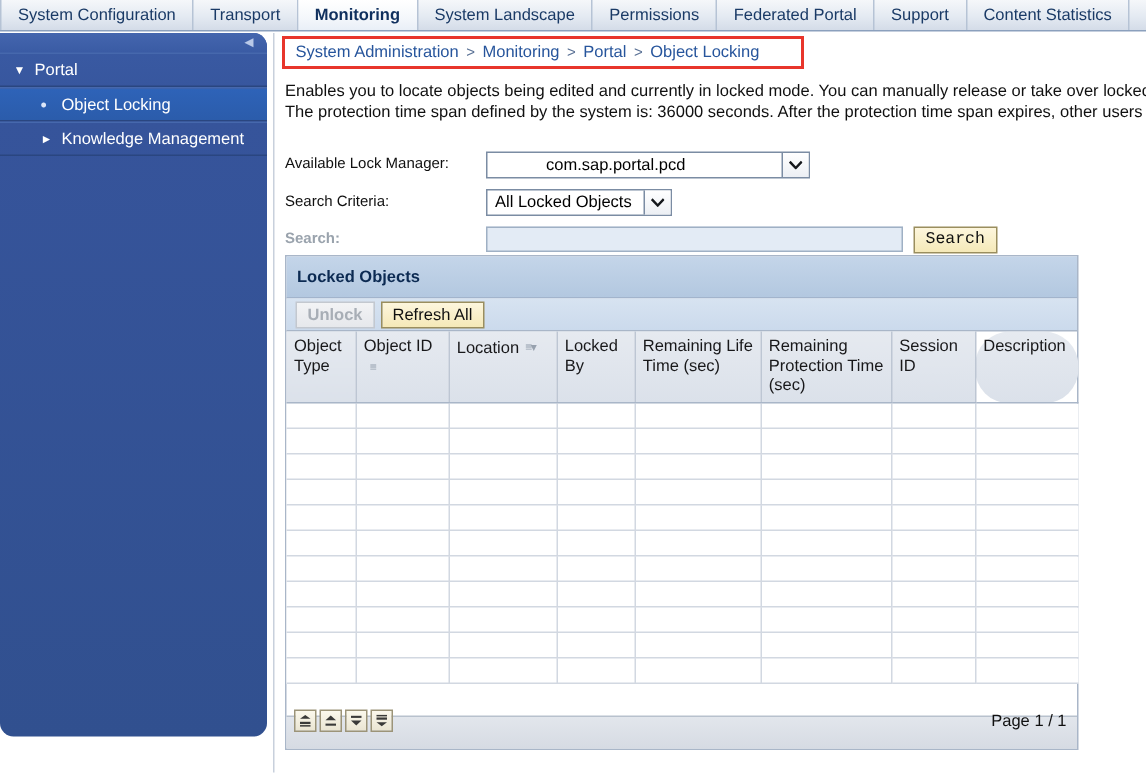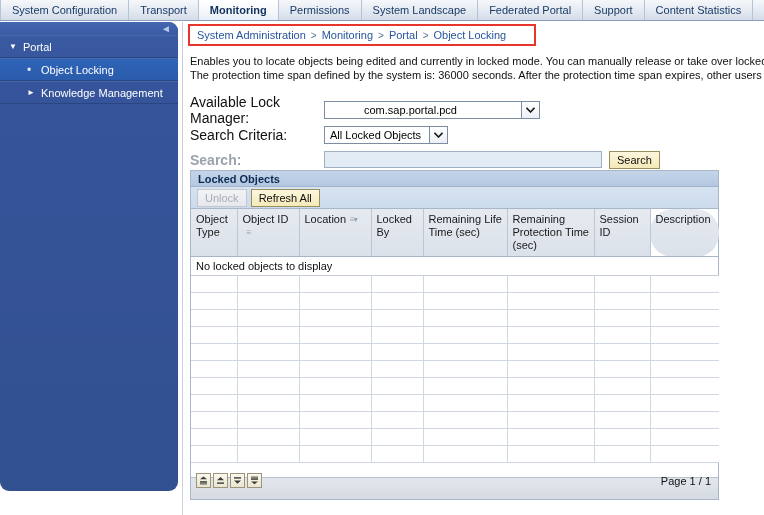--- a/index.html
+++ b/index.html
@@ -141,21 +141,21 @@
     width: 560px;
   }
   .frow {
     display: flex;
     align-items: center;
     height: 25px;
   }
   .flabel {
     width: 134px;
     flex: 0 0 134px;
-    font-size: 14px;
+    font-size: 10px;
     color: #101010;
   }
   .flabel.dim { color: #9aa3ad; font-weight: bold; }
   .sel-box {
     position: relative;
     height: 18px;
     border: 1px solid #7b8ca3;
     background: #ffffff;
     display: flex; align-items: center;
     font-size: 11px;
@@ -194,33 +194,34 @@
     color: #101010;
     cursor: pointer;
     font-family: "Liberation Sans", sans-serif;
     line-height: 14px;
   }
   .btn.disabled {
     border: 1px solid #c3c8cf;
     background: linear-gradient(to bottom, #f2f3f5 0%, #e6e8ec 100%);
     color: #a8aeb6;
     cursor: default;
-  }
-  #search-btn { margin-left: 7px; }
+    font-weight: bold;
+  }
+  #search-btn { margin-left: 7px; font-family: Liberation Mono, monospace; }
 
   
   #panel {
     position: absolute;
     top: 148px; left: 7px;
     width: 529px; height: 330px;
     border: 1px solid #a9b6c8;
     background: #ffffff;
   }
   #panel-title {
-    height: 16px;
+    height: 28px;
     background: linear-gradient(to bottom, #c4d5e9 0%, #b3c8e0 100%);
     border-bottom: 1px solid #a2b4cc;
     display: flex; align-items: center;
     padding-left: 7px;
     font-size: 11px;
     font-weight: bold;
     color: #0c2a52;
   }
   #panel-toolbar {
     height: 22px;
@@ -299,22 +300,22 @@
     color: #101010;
   }
 </style>
 </head>
 <body>
 
 <div id="topnav">
     <div class="topnav-tab">System Configuration</div>
     <div class="topnav-tab">Transport</div>
     <div class="topnav-tab active">Monitoring</div>
+    <div class="topnav-tab">System Landscape</div>
     <div class="topnav-tab">Permissions</div>
-    <div class="topnav-tab">System Landscape</div>
     <div class="topnav-tab">Federated Portal</div>
     <div class="topnav-tab">Support</div>
     <div class="topnav-tab">Content Statistics</div>
   </div>
 
 <div id="sidebar">
   <div id="sidebar-head">
     <span id="sidebar-collapse">◄</span>
   </div>
   <div id="sidebar-items">
@@ -412,23 +413,20 @@
             <th><span>Object ID</span><span class="sort-ico">≡</span></th>
             <th><span>Location</span><span class="sort-ico">≡▾</span></th>
             <th><span>Locked By</span></th>
             <th><span>Remaining Life Time (sec)</span></th>
             <th><span>Remaining Protection Time (sec)</span></th>
             <th><span>Session ID</span></th>
             <th><span>Description</span></th>
           </tr>
         </thead>
       <tbody id="tbody">
-          <tr id="empty-row">
-            <td colspan="8">No locked objects to display</td>
-          </tr>
           <tr class="blank-row">
             <td></td>
             <td></td>
             <td></td>
             <td></td>
             <td></td>
             <td></td>
             <td></td>
             <td></td>
           </tr>

